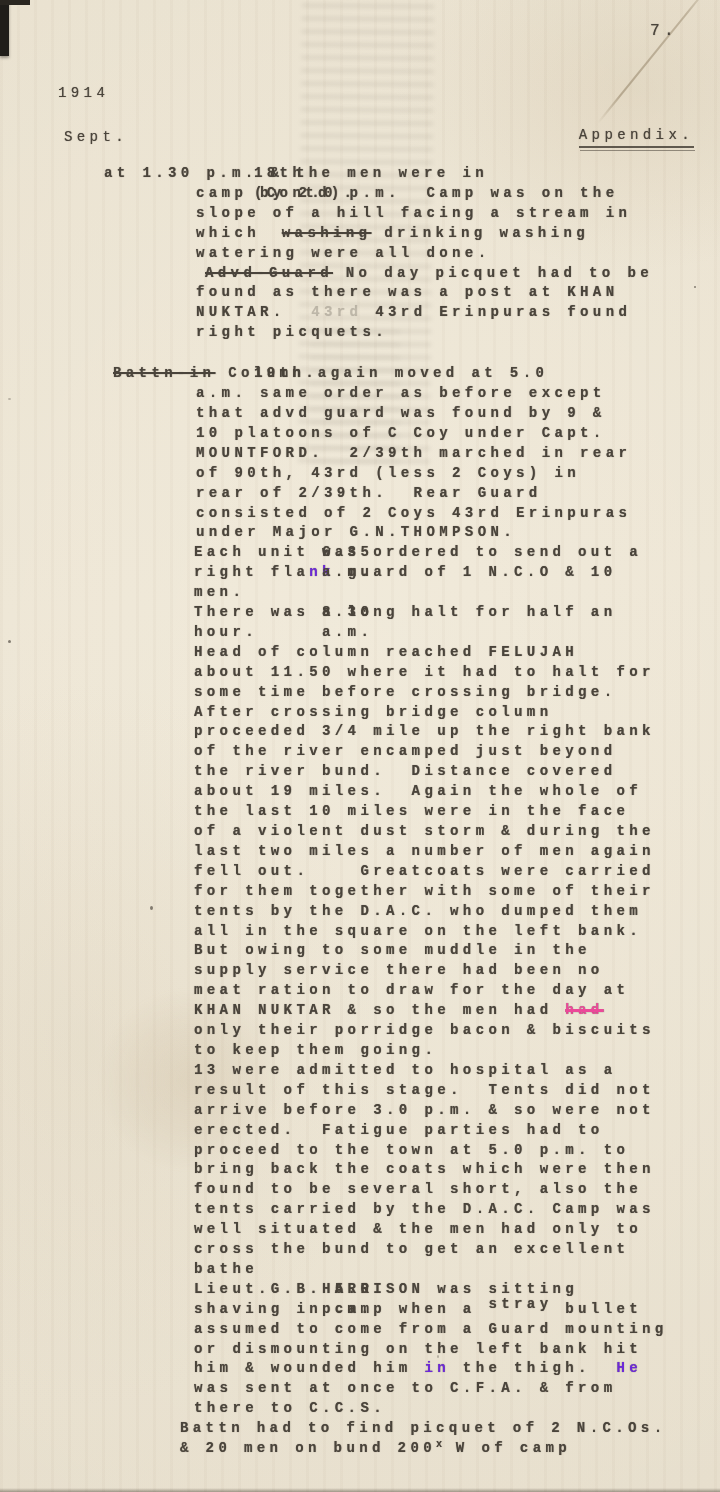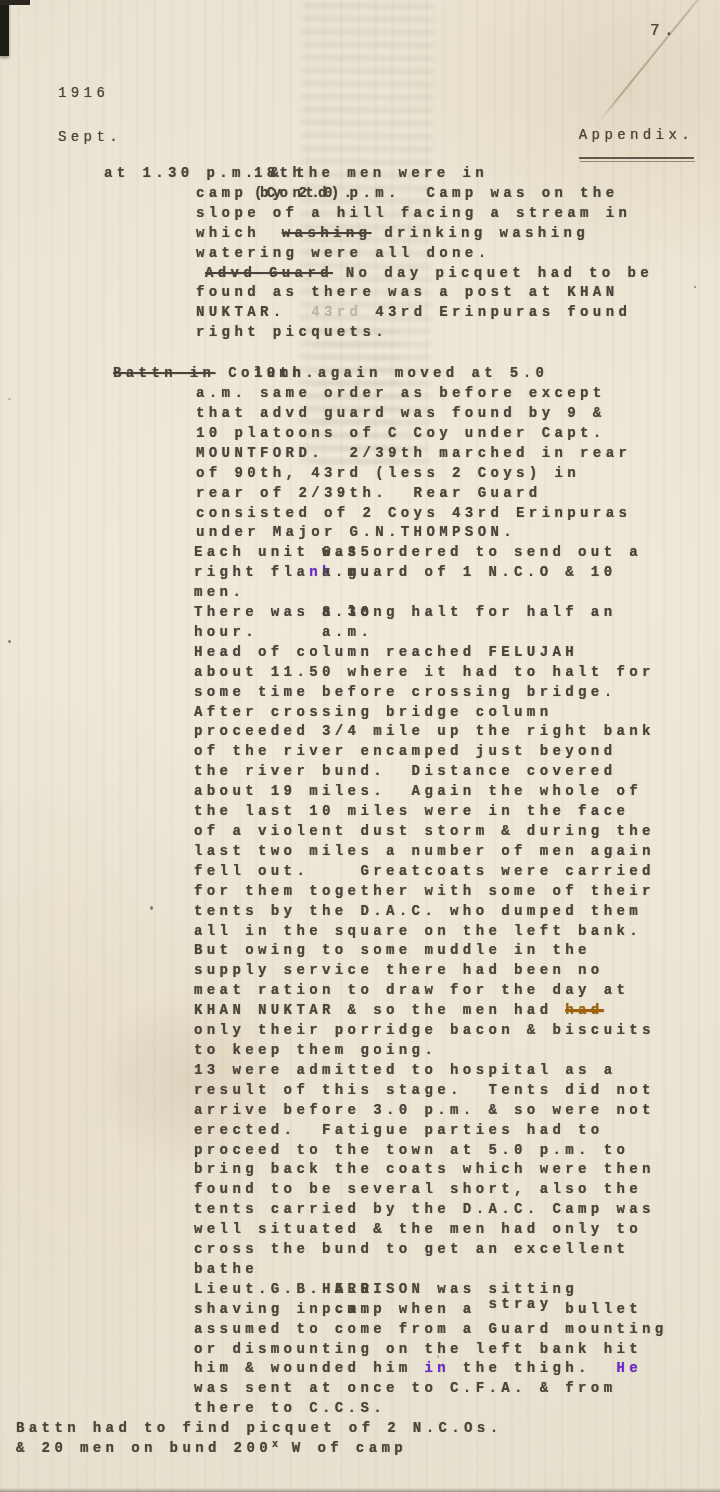--- a/index.html
+++ b/index.html
@@ -16,39 +16,39 @@
   
   .paper-streaks{position:absolute;inset:0;pointer-events:none;
     background:repeating-linear-gradient(90deg, rgba(180,165,138,.05) 0 3px, transparent 3px 17px);
     mix-blend-mode:multiply;}
   .txt{
     font-size:14px;letter-spacing:4.4px;line-height:19.9px;white-space:pre;
     text-shadow:0 0 1px rgba(74,68,59,.55), 0.4px 0.4px 0 rgba(74,68,59,.25);
   }
   .page-num{position:absolute;top:22px;left:650px;font-size:16px;}
   .year{position:absolute;top:84px;left:58px;}
-  .month{position:absolute;top:128px;left:58px;}
+  .month{position:absolute;top:128px;left:64px;}
   .appendix{position:absolute;top:126px;right:26px;}
-  .u2{border-bottom:2px solid rgba(72,66,56,.85);padding-bottom:11px;position:relative;display:inline-block;}
+  .u2{border-bottom:2px solid rgba(72,66,56,.85);padding-bottom:0;position:relative;display:inline-block;}
   .u2::after{content:"";position:absolute;left:1px;right:-1px;bottom:-5px;height:1px;
     background:rgba(72,66,56,.55);}
   .diary{position:absolute;top:164px;left:16px;width:624px;font-weight:bold;}
   .block{position:relative;}
   .block.gap{margin-bottom:21px;}
   .blabel{position:absolute;top:0;}
   .b-date > .blabel{left:58px;}
   .b-time > .blabel{left:128px;text-align:right;}
   .bmargin{position:absolute;top:0;left:618px;}
   .btext{display:block;}
   .b-date .ln{margin-left:180px;}
   .b-date .ln.first{margin-left:88px;}
   .b-time .ln, .b-plain .ln{margin-left:178px;}
-  .b-outdent .ln{}
+  .b-outdent .ln{margin-left:164px;}
   .s-strike{text-decoration:line-through;text-decoration-thickness:2px;padding-left:9px;}
-  .s-strikedark{text-decoration:line-through;text-decoration-thickness:2.5px;color:#a16207;}
+  .s-strikedark{text-decoration:line-through;text-decoration-thickness:2.5px;color:#ec4899;}
   .s-faint{opacity:.28;text-align:center;}
   .s-raised{position:relative;top:-5px;}
   .s-dark{color:#6d28d9;text-shadow:0 0 1px rgba(20,18,15,.6);}
   .s-sup{font-size:10px;letter-spacing:1px;position:relative;top:-5px;}
   
   .mark-left-edge{position:absolute;top:0;left:0;width:9px;height:56px;background:#201d19;
     box-shadow:0 2px 3px rgba(32,29,25,.4);}
   .mark-top-edge{position:absolute;top:0;left:0;width:30px;height:5px;background:#2a2620;}
   .crease{position:absolute;top:122px;left:598px;width:176px;height:2px;
     background:linear-gradient(90deg,rgba(150,132,105,.0),rgba(145,128,100,.55) 20%,rgba(145,128,100,.45) 80%,rgba(150,132,105,.1));
@@ -82,17 +82,17 @@
 <div class="mark-top-edge"></div>
 <div class="crease"></div>
 <div class="bottom-edge"></div>
 <div class="speck s1"></div>
 <div class="speck s2"></div>
 <div class="speck s3"></div>
 <div class="speck s4"></div>
 <div class="speck s5"></div>
 
 <div class="txt page-num">7.</div>
-<div class="txt year">1916</div>
+<div class="txt year">1914</div>
 <div class="txt month">Sept.</div>
 <div class="txt appendix"><span class="u2">Appendix.</span></div>
 
 <div class="diary txt"><div class="block b-date gap"><div class="blabel"><div class="ln">18th</div><div class="ln">(Contd).</div></div><div class="btext"><div class="ln first"><span class="">at 1.30 p.m. &amp; the men were in</span></div><div class="ln"><span class="">camp by 2.0 p.m.  Camp was on the</span></div><div class="ln"><span class="">slope of a hill facing a stream in</span></div><div class="ln"><span class="">which </span><span class="s-strike">washing</span><span class=""> drinking washing</span></div><div class="ln"><span class="">watering were all done.</span></div><div class="ln"><span class="s-strike">Advd-Guard</span><span class=""> No day picquet had to be</span></div><div class="ln"><span class="">found as there was a post at KHAN</span></div><div class="ln"><span class="">NUKTAR.  </span><span class="s-faint">43rd</span><span class=""> 43rd Erinpuras found</span></div><div class="ln"><span class="">right picquets.</span></div></div></div><div class="block b-date"><div class="blabel"><div class="ln">19th.</div></div><div class="bmargin"></div><div class="btext"><div class="ln first"><span class="s-strike">Battn-in</span><span class=""> Column again moved at 5.0</span></div><div class="ln"><span class="">a.m. same order as before except</span></div><div class="ln"><span class="">that advd guard was found by 9 &amp;</span></div><div class="ln"><span class="">10 platoons of C Coy under Capt.</span></div><div class="ln"><span class="">MOUNTFORD.  2/39th marched in rear</span></div><div class="ln"><span class="">of 90th, 43rd (less 2 Coys) in</span></div><div class="ln"><span class="">rear of 2/39th.  Rear Guard</span></div><div class="ln"><span class="">consisted of 2 Coys 43rd Erinpuras</span></div><div class="ln"><span class="">under Major G.N.THOMPSON.</span></div></div></div><div class="block b-time"><div class="blabel"><div class="ln">6.35</div><div class="ln">a.m.</div></div><div class="btext"><div class="ln first"><span class="">Each unit was ordered to send out a</span></div><div class="ln"><span class="">right fla</span><span class="s-dark">nk</span><span class=""> guard of 1 N.C.O &amp; 10</span></div><div class="ln"><span class="">men.</span></div></div></div><div class="block b-time"><div class="blabel"><div class="ln">8.30</div><div class="ln">a.m.</div></div><div class="btext"><div class="ln first"><span class="">There was a long halt for half an</span></div><div class="ln"><span class="">hour.</span></div></div></div><div class="block b-plain"><div class="btext"><div class="ln first"><span class="">Head of column reached FELUJAH</span></div><div class="ln"><span class="">about 11.50 where it had to halt for</span></div><div class="ln"><span class="">some time before crossing bridge.</span></div><div class="ln"><span class="">After crossing bridge column</span></div><div class="ln"><span class="">proceeded 3/4 mile up the right bank</span></div><div class="ln"><span class="">of the river encamped just beyond</span></div><div class="ln"><span class="">the river bund.  Distance covered</span></div><div class="ln"><span class="">about 19 miles.  Again the whole of</span></div><div class="ln"><span class="">the last 10 miles were in the face</span></div><div class="ln"><span class="">of a violent dust storm &amp; during the</span></div><div class="ln"><span class="">last two miles a number of men again</span></div><div class="ln"><span class="">fell out.    Greatcoats were carried</span></div><div class="ln"><span class="">for them together with some of their</span></div><div class="ln"><span class="">tents by the D.A.C. who dumped them</span></div><div class="ln"><span class="">all in the square on the left bank.</span></div><div class="ln"><span class="">But owing to some muddle in the</span></div><div class="ln"><span class="">supply service there had been no</span></div><div class="ln"><span class="">meat ration to draw for the day at</span></div><div class="ln"><span class="">KHAN NUKTAR &amp; so the men had </span><span class="s-strikedark">had</span></div><div class="ln"><span class="">only their porridge bacon &amp; biscuits</span></div><div class="ln"><span class="">to keep them going.</span></div><div class="ln"><span class="">13 were admitted to hospital as a</span></div><div class="ln"><span class="">result of this stage.  Tents did not</span></div><div class="ln"><span class="">arrive before 3.0 p.m. &amp; so were not</span></div><div class="ln"><span class="">erected.  Fatigue parties had to</span></div><div class="ln"><span class="">proceed to the town at 5.0 p.m. to</span></div><div class="ln"><span class="">bring back the coats which were then</span></div><div class="ln"><span class="">found to be several short, also the</span></div><div class="ln"><span class="">tents carried by the D.A.C. Camp was</span></div><div class="ln"><span class="">well situated &amp; the men had only to</span></div><div class="ln"><span class="">cross the bund to get an excellent</span></div><div class="ln"><span class="">bathe</span></div></div></div><div class="block b-time"><div class="blabel"><div class="ln">5.0</div><div class="ln">p.m.</div></div><div class="btext"><div class="ln first"><span class="">Lieut.G.B.HARRISON was sitting</span></div><div class="ln"><span class="">shaving in camp when a </span><span class="s-raised">stray</span><span class=""> bullet</span></div><div class="ln"><span class="">assumed to come from a Guard mounting</span></div><div class="ln"><span class="">or dismounting on the left bank hit</span></div><div class="ln"><span class="">him &amp; wounded him </span><span class="s-dark">in</span><span class=""> the thigh.  </span><span class="s-dark">He</span></div><div class="ln"><span class="">was sent at once to C.F.A. &amp; from</span></div><div class="ln"><span class="">there to C.C.S.</span></div></div></div><div class="block b-outdent"><div class="btext"><div class="ln first"><span class="">Battn had to find picquet of 2 N.C.Os.</span></div><div class="ln"><span class="">&amp; 20 men on bund 200</span><span class="s-sup">x</span><span class=""> W of camp</span></div></div></div></div>
 
 </body></html>

